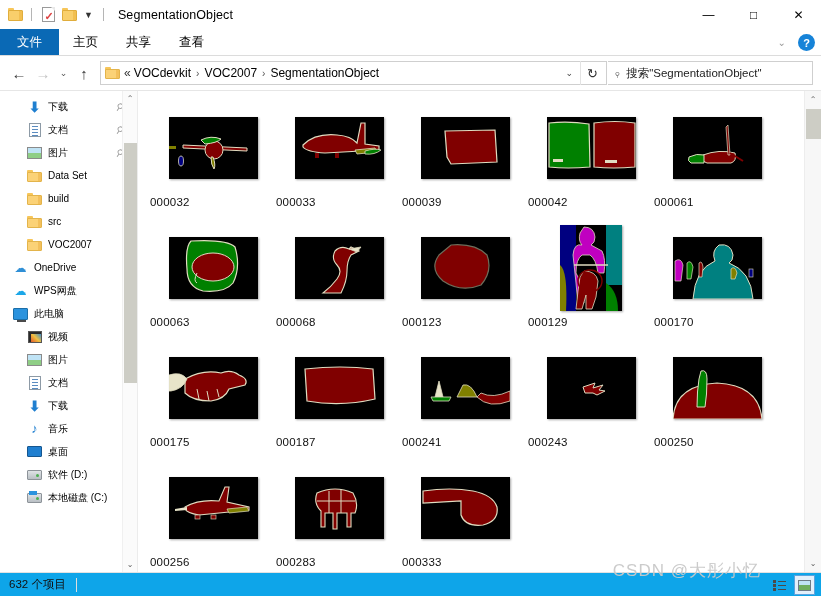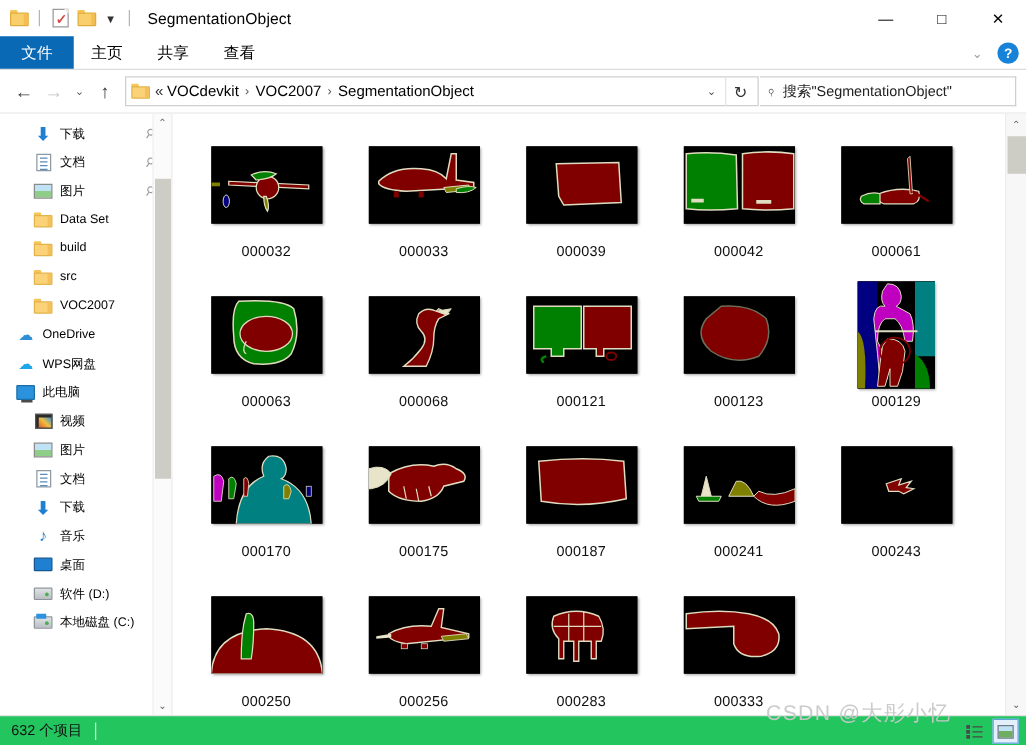--- a/index.html
+++ b/index.html
@@ -106,36 +106,36 @@
   .ico-vid:after { content:""; position:absolute; left:2px; top:2px; width:10px; height:8px; background:linear-gradient(45deg,#e05a2b,#f0c040,#3c8fd0); }
   .ico-music { color:#1f7fd0; font-size:13px; }
   .ico-desk { width:15px; height:11px; background:#1f7fd0; border:1px solid #15568f; border-radius:1px; }
   .ico-drive { width:15px; height:10px; background:linear-gradient(#dfe3e6,#b9bfc4); border:1px solid #8d9399; border-radius:1px; position:relative; }
   .ico-drive:after { content:""; position:absolute; right:2px; top:3px; width:3px; height:3px; background:#4caf50; border-radius:50%; }
   .ico-drive.c:before { content:""; position:absolute; left:1px; top:-3px; width:8px; height:4px; background:#2b93de; }
 
   
   .content { flex:1; position:relative; background:#fff; overflow:hidden; border-left:1px solid #ececec; }
   .grid { display:flex; flex-wrap:wrap; padding:14px 0 0 12px; align-content:flex-start; }
-  .cell { width:126px; height:120px; display:flex; flex-direction:column; align-items:center; justify-content:flex-start; }
+  .cell { width:126px; height:120px; display:flex; flex-direction:column; justify-content:flex-start; }
   .thumb-wrap { height:86px; display:flex; align-items:center; justify-content:center; }
   .thumb {
     background:#000; box-shadow:1px 1px 2px rgba(0,0,0,0.35);
     display:block; overflow:hidden; position:relative;
   }
   .thumb svg { display:block; }
   .cell-label { font-size:11.5px; color:#101010; margin-top:5px; letter-spacing:0.2px; }
   .cnt-scroll { position:absolute; right:0; top:0; width:17px; height:100%; background:#f7f7f7; border-left:1px solid #ededed; }
   .cnt-arrow { height:17px; display:flex; align-items:center; justify-content:center; font-size:8px; color:#606060; }
   .cnt-thumb { position:absolute; left:1px; width:15px; background:#cdcdc5; }
 
   
   .statusbar {
     height:24px; flex:0 0 24px; display:flex; align-items:center;
-    border-top:1px solid #e2e2e2; background:#22c55e; padding-left:9px; position:relative;
+    border-top:1px solid #e2e2e2; background:#0ea5e9; padding-left:9px; position:relative;
   }
   .status-text { font-size:11.5px; color:#111; }
   .status-sep { width:1px; height:14px; background:#dedede; margin-left:10px; }
   .view-btns { position:absolute; right:6px; top:0; height:24px; display:flex; align-items:center; gap:4px; }
   .vb { width:21px; height:20px; display:flex; align-items:center; justify-content:center; }
   .vb.active { border:1px solid #5ea2dd; background:#e3f0fb; }
   .vb-list { width:13px; height:11px; position:relative; }
   .vb-list i { position:absolute; left:0; width:3px; height:3px; background:#4a4a4a; }
   .vb-list i:nth-child(1){top:0;} .vb-list i:nth-child(2){top:4px;} .vb-list i:nth-child(3){top:8px;}
   .vb-list b { position:absolute; left:5px; width:8px; height:1px; background:#4a4a4a; }
@@ -454,34 +454,20 @@
                 </svg>
               </div>
             </div>
             <div class="cell-label">000068</div>
           </div>
           <div class="cell">
             <div class="thumb-wrap">
               <div class="thumb">
                 <svg width="89" height="62" viewBox="0 0 89 62">
                   <rect x="0" y="0" width="89" height="62" fill="#000000"></rect>
-                  <path d="M6 8 L44 8 L44 42 L30 42 L30 48 L20 48 L20 42 L6 42 Z" fill="#008000" stroke="#e0dcc0" stroke-width="1.2"></path>
-                  <path d="M46 8 L84 8 L84 42 L62 42 L62 48 L56 48 L56 42 L46 42 Z" fill="#800000" stroke="#e0dcc0" stroke-width="1.2"></path>
-                  <ellipse cx="68" cy="48" rx="4" ry="3" fill="none" stroke="#800000" stroke-width="1.5"></ellipse>
-                  <path d="M16 48 Q10 50 14 53" stroke="#008000" stroke-width="2" fill="none"></path>
-                </svg>
-              </div>
-            </div>
-            <div class="cell-label">000121</div>
-          </div>
-          <div class="cell">
-            <div class="thumb-wrap">
-              <div class="thumb">
-                <svg width="89" height="62" viewBox="0 0 89 62">
-                  <rect x="0" y="0" width="89" height="62" fill="#000000"></rect>
                   <path d="M30 8 Q54 6 66 18 Q72 34 60 48 Q40 56 22 44 Q8 32 18 18 Z" fill="#800000" stroke="#6d6d5a" stroke-width="1.2"></path>
                 </svg>
               </div>
             </div>
             <div class="cell-label">000123</div>
           </div>
           <div class="cell">
             <div class="thumb-wrap">
               <div class="thumb">
                 <svg width="62" height="86" viewBox="0 0 62 86">

